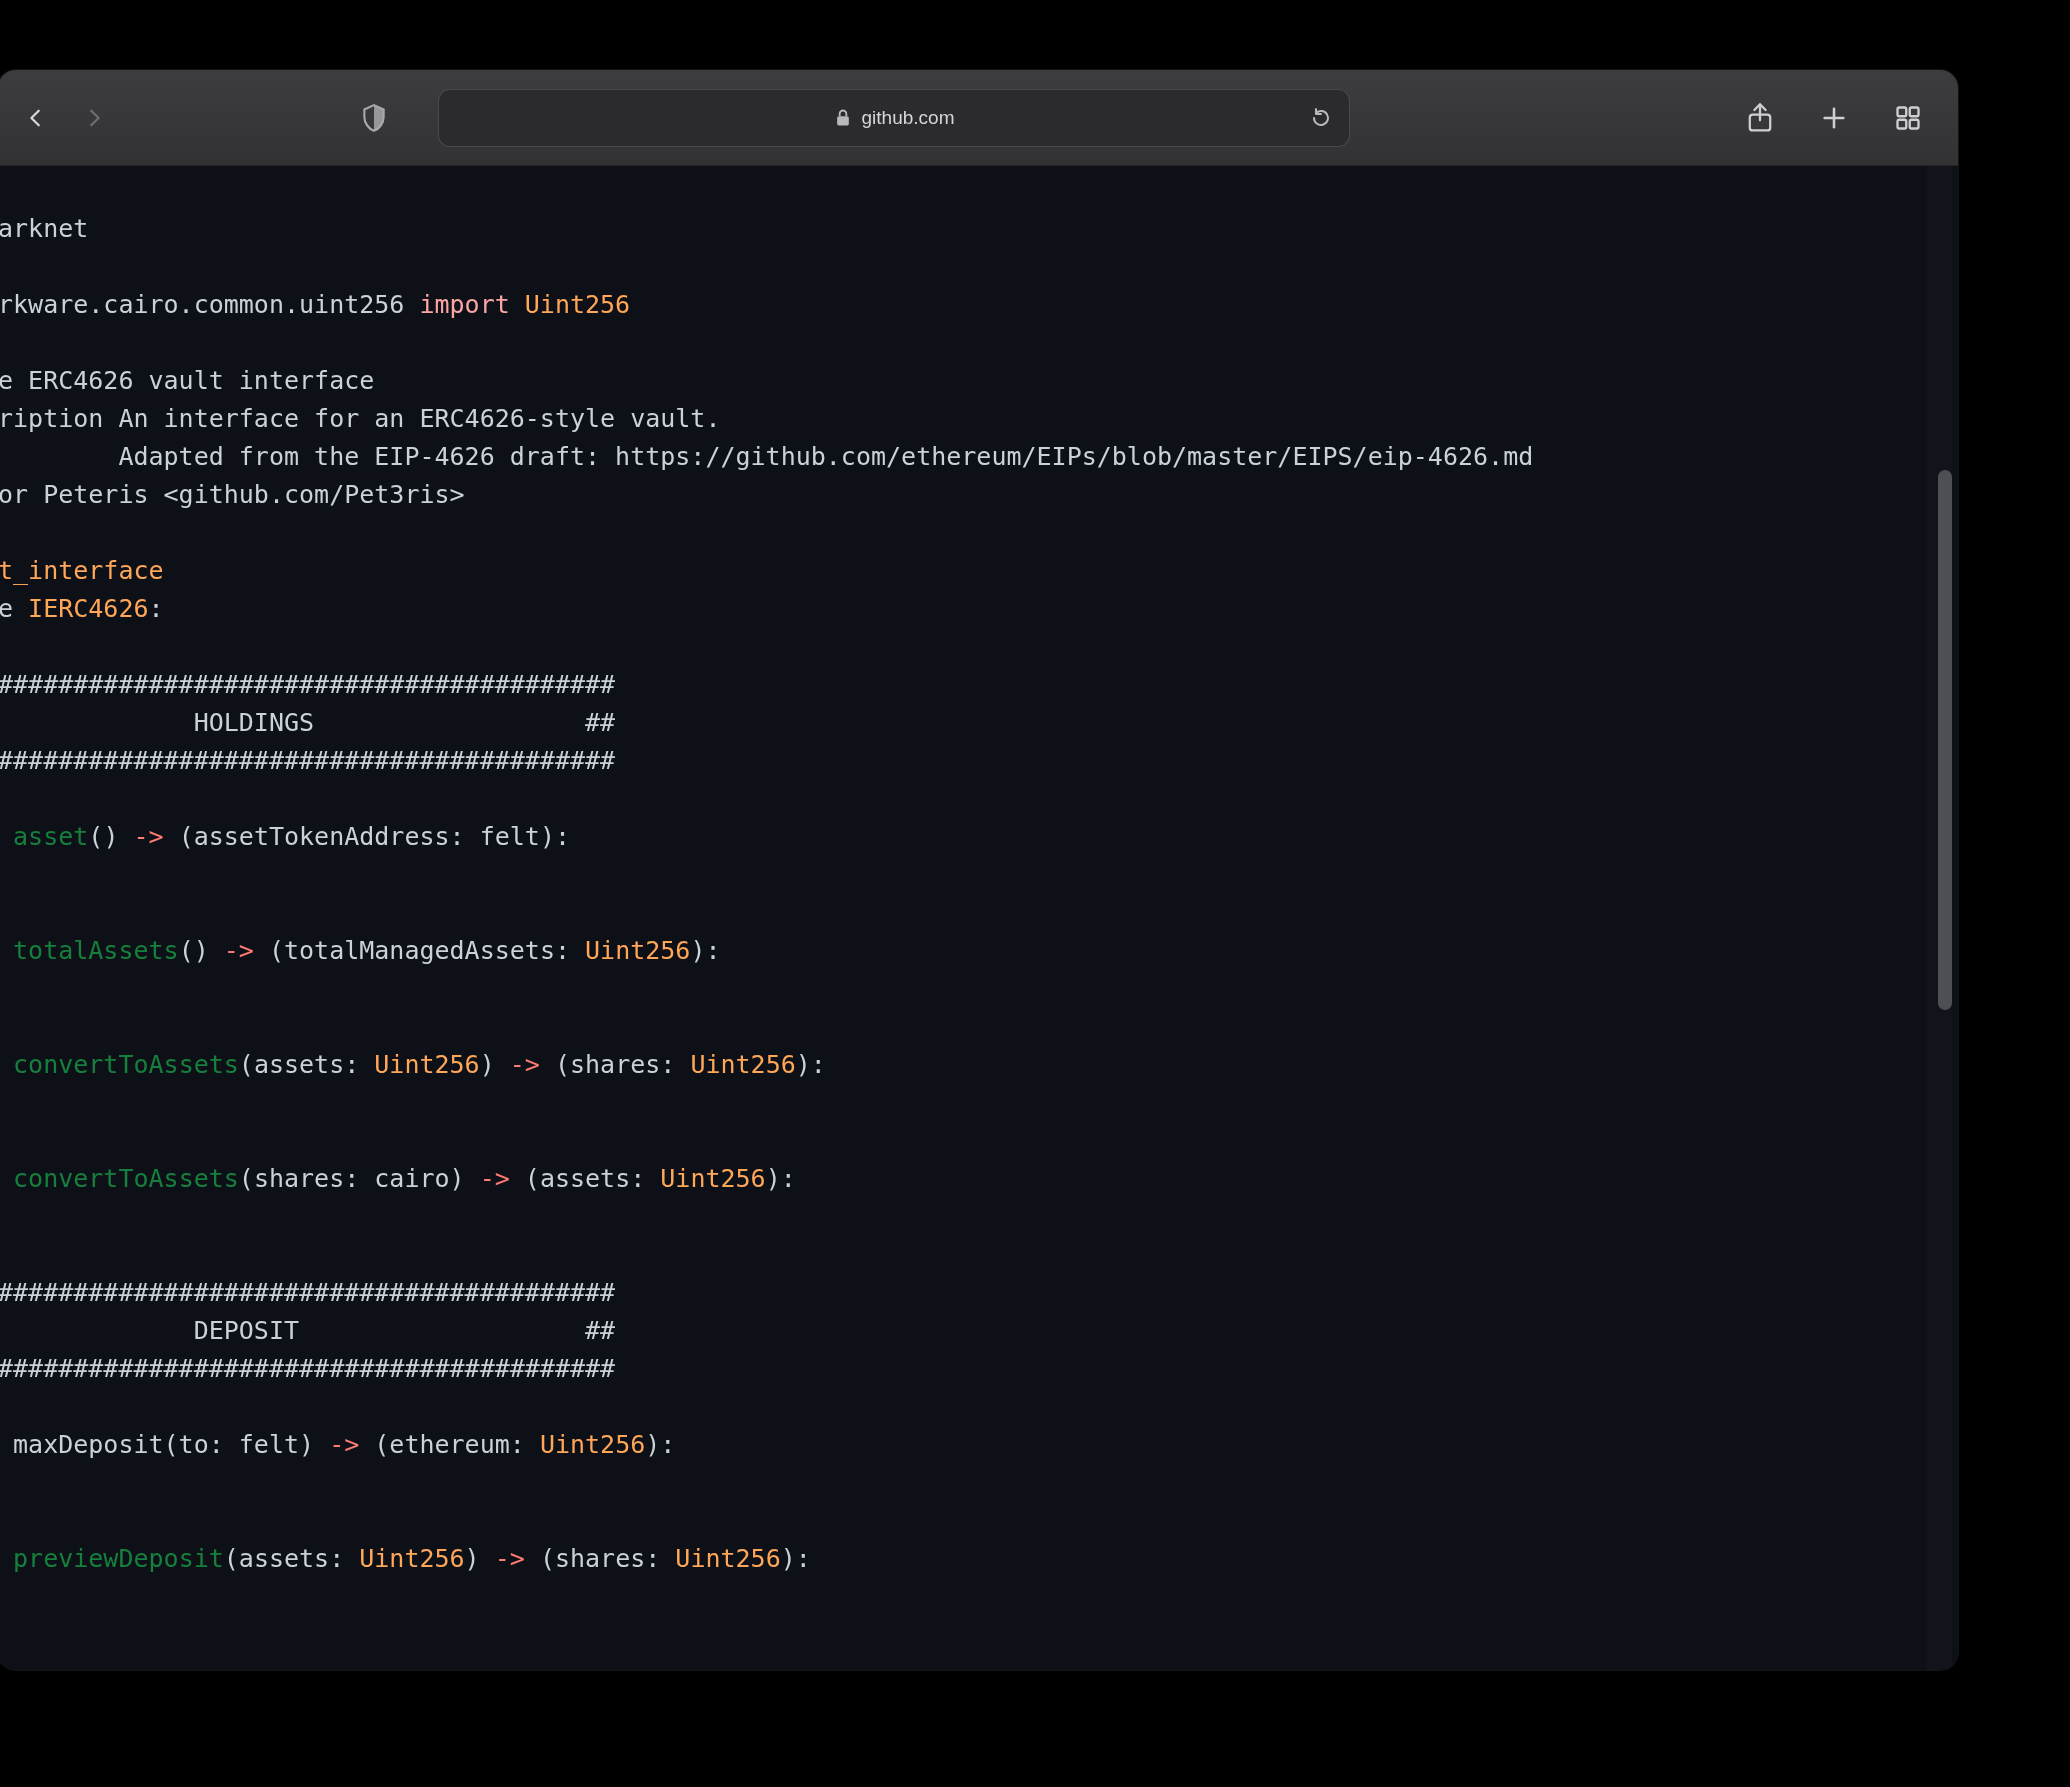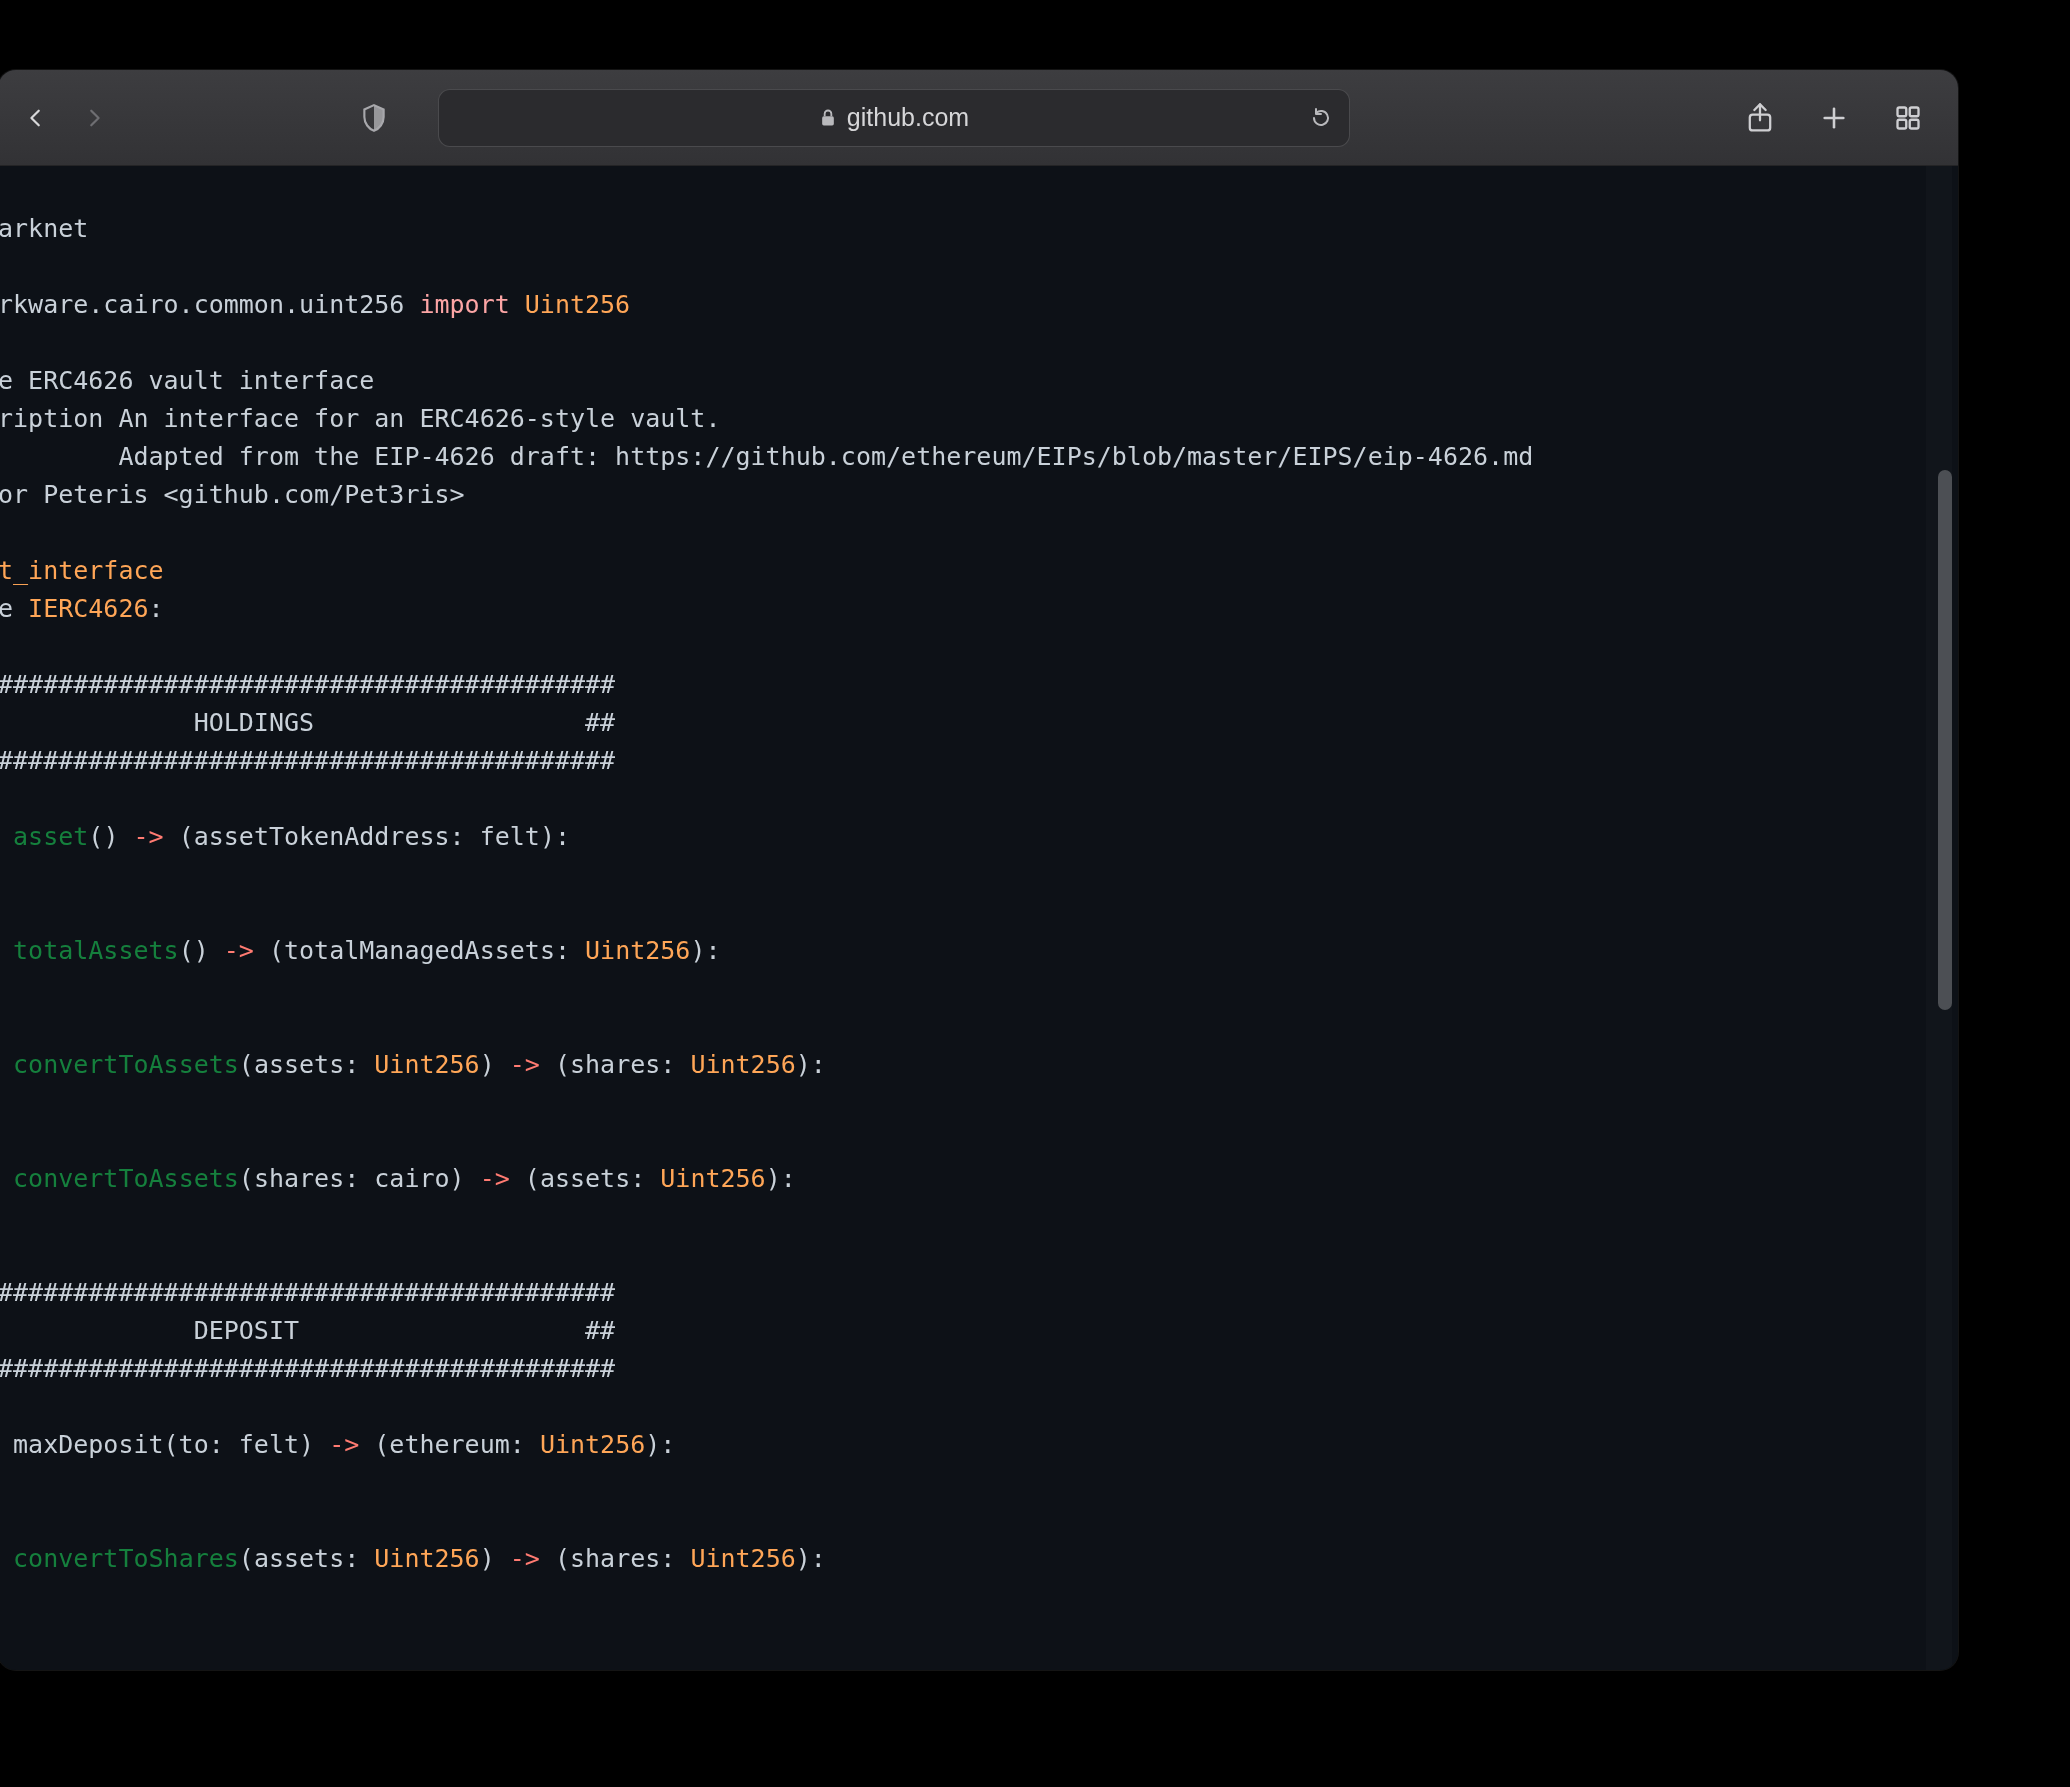--- a/index.html
+++ b/index.html
@@ -67,21 +67,21 @@
     margin-left: 44px;
     height: 56px;
     width: 910px;
     background: #2b2b2e;
     border: 1px solid rgba(255,255,255,0.15);
     border-radius: 12px;
     display: flex;
     align-items: center;
     justify-content: center;
     color: #d6d6d8;
-    font-size: 25px;
+    font-size: 19px;
     font-weight: 500;
   }
 
   .addr-center {
     display: flex;
     align-items: center;
     gap: 10px;
   }
 
   .lock svg { width: 18px; height: 20px; display: block; }
@@ -267,21 +267,21 @@
 <span class="tok-plain"> </span><span class="tok-fn">convertToAssets</span><span class="tok-plain">(shares: cairo) </span><span class="tok-op">-&gt;</span><span class="tok-plain"> (assets: </span><span class="tok-type">Uint256</span><span class="tok-plain">):</span>
 
 
 <span class="tok-plain">#########################################</span>
 <span class="tok-plain">             DEPOSIT                   ##</span>
 <span class="tok-plain">#########################################</span>
 
 <span class="tok-plain"> maxDeposit(to: felt) </span><span class="tok-op">-&gt;</span><span class="tok-plain"> (ethereum: </span><span class="tok-type">Uint256</span><span class="tok-plain">):</span>
 
 
-<span class="tok-plain"> </span><span class="tok-fn">convertToShares</span><span class="tok-plain">(assets: </span><span class="tok-type">Uint256</span><span class="tok-plain">) </span><span class="tok-op">-&gt;</span><span class="tok-plain"> (shares: </span><span class="tok-type">Uint256</span><span class="tok-plain">):</span>
+<span class="tok-plain"> </span><span class="tok-fn">previewDeposit</span><span class="tok-plain">(assets: </span><span class="tok-type">Uint256</span><span class="tok-plain">) </span><span class="tok-op">-&gt;</span><span class="tok-plain"> (shares: </span><span class="tok-type">Uint256</span><span class="tok-plain">):</span>
 
 
 </pre>
     </div>
   </div>
 
   <div class="vscroll-track"></div>
   <div class="vscroll-thumb"></div>
 
 </div>

